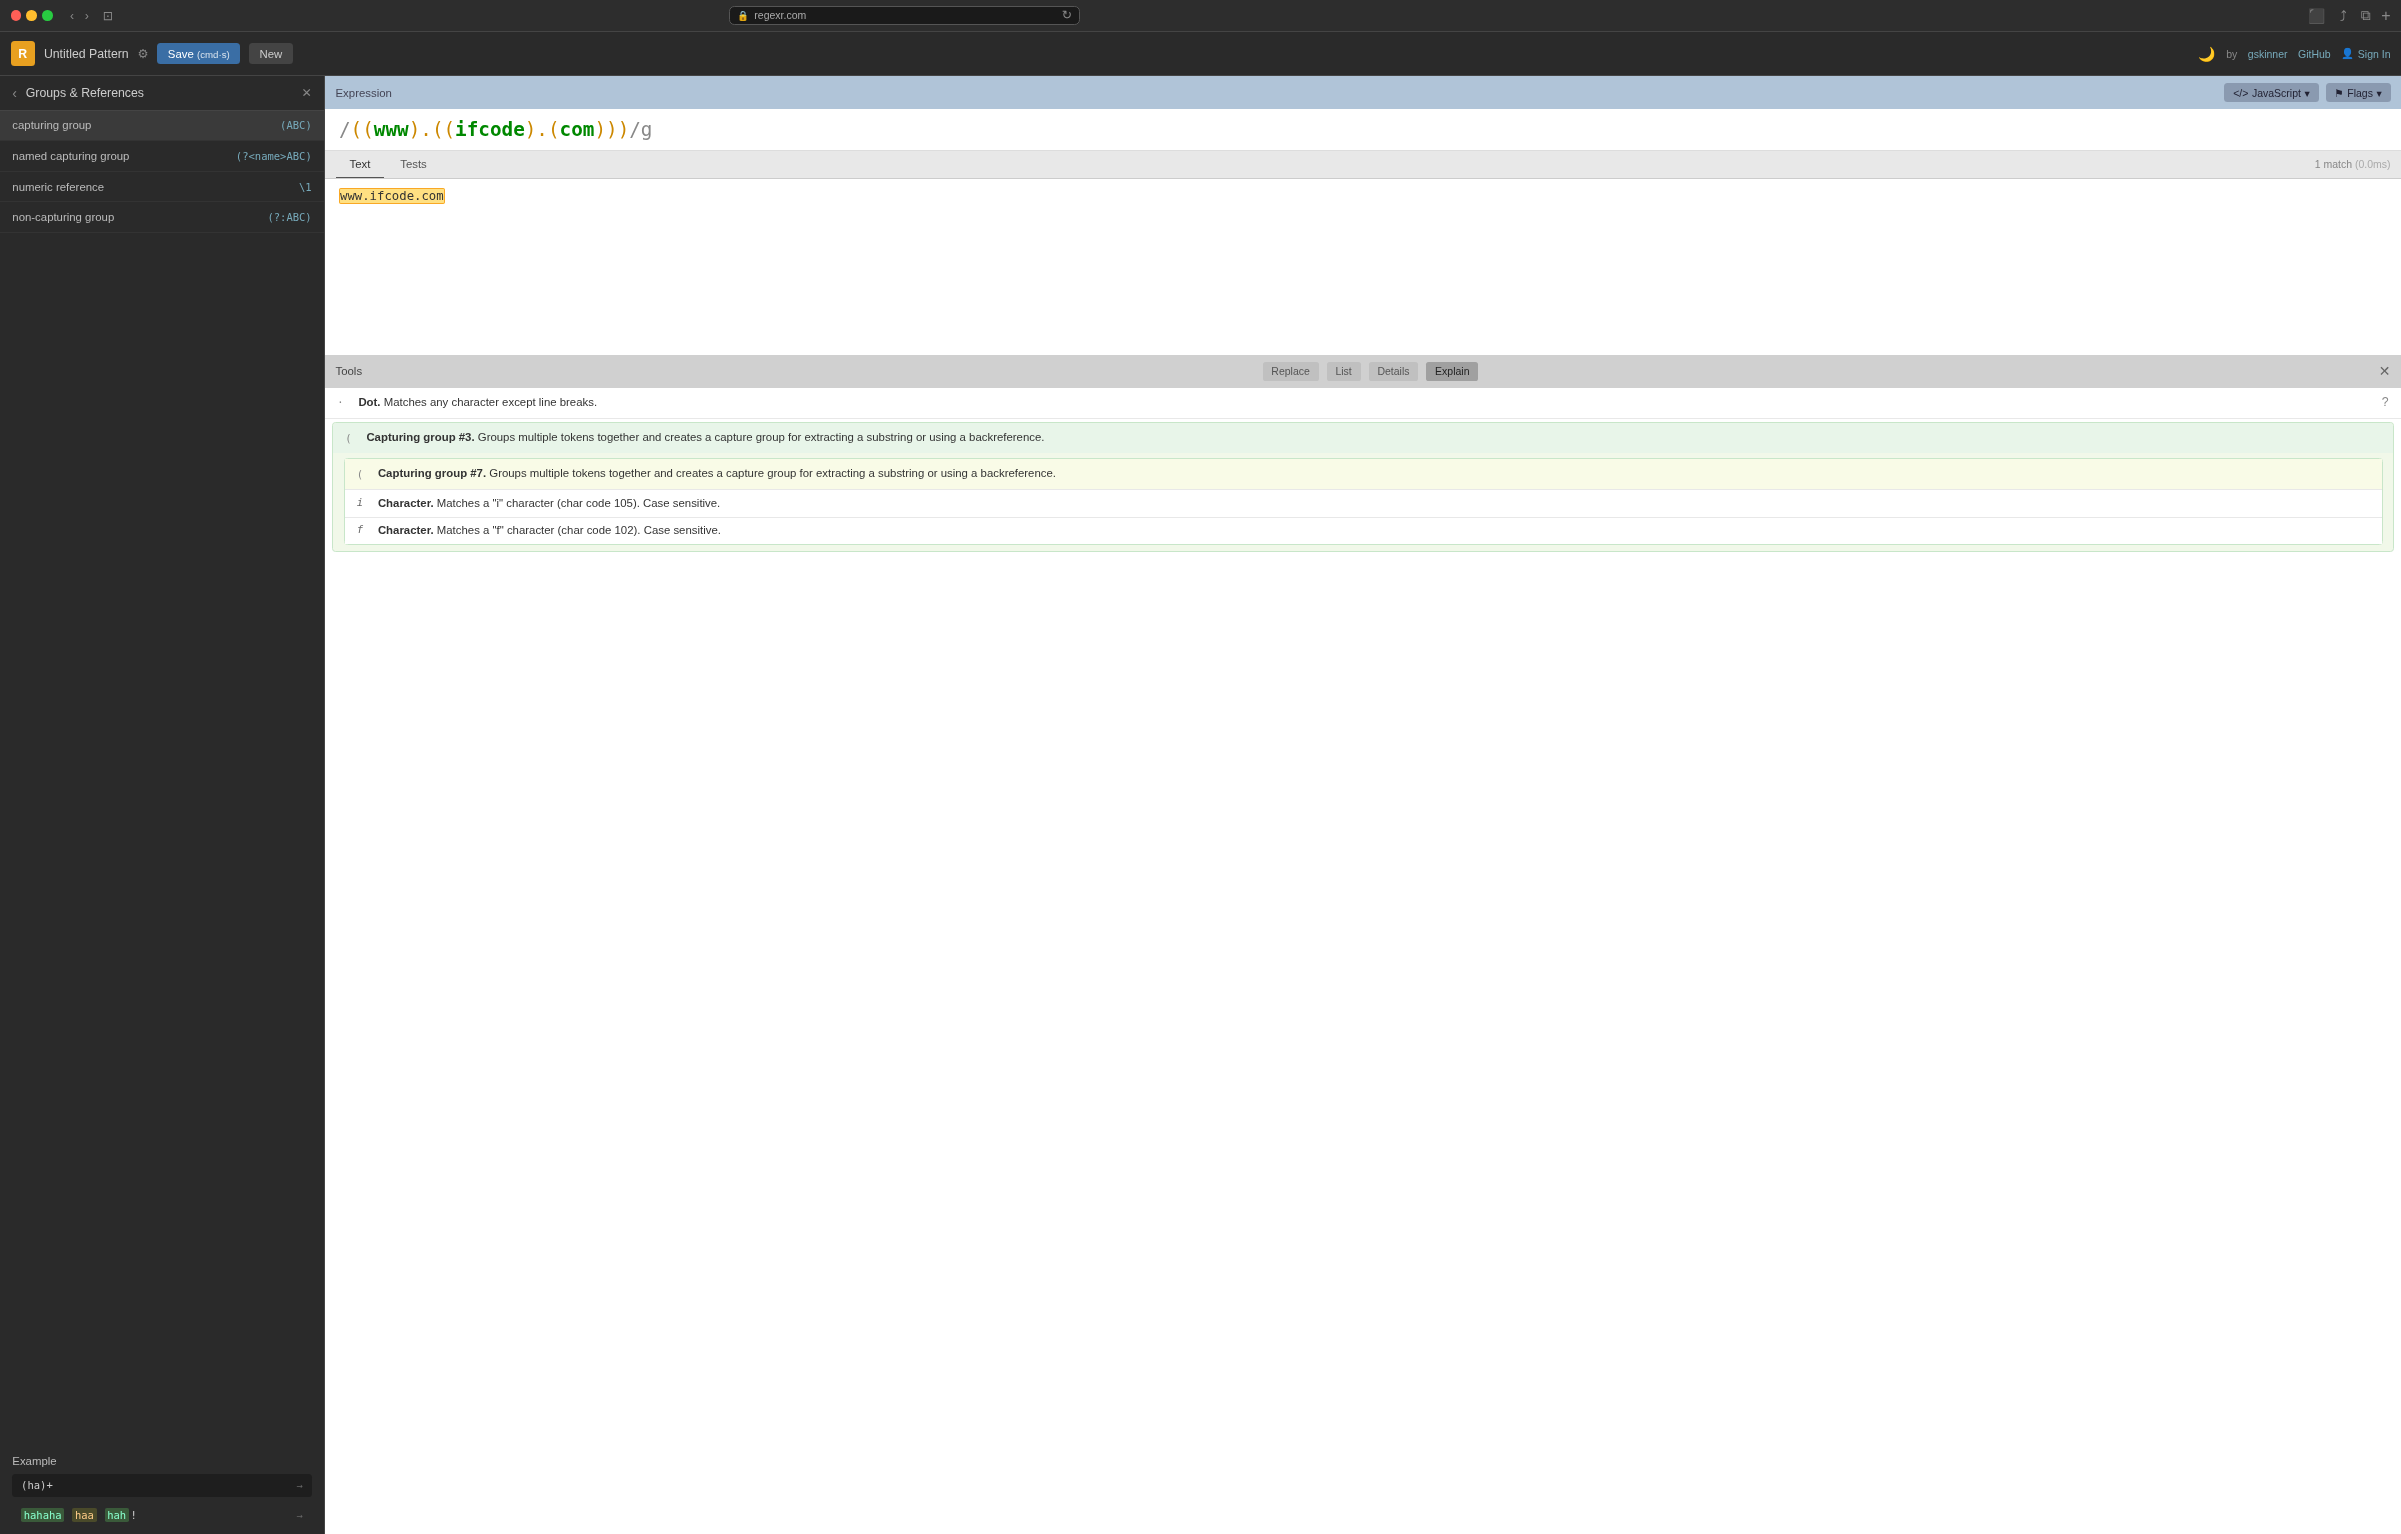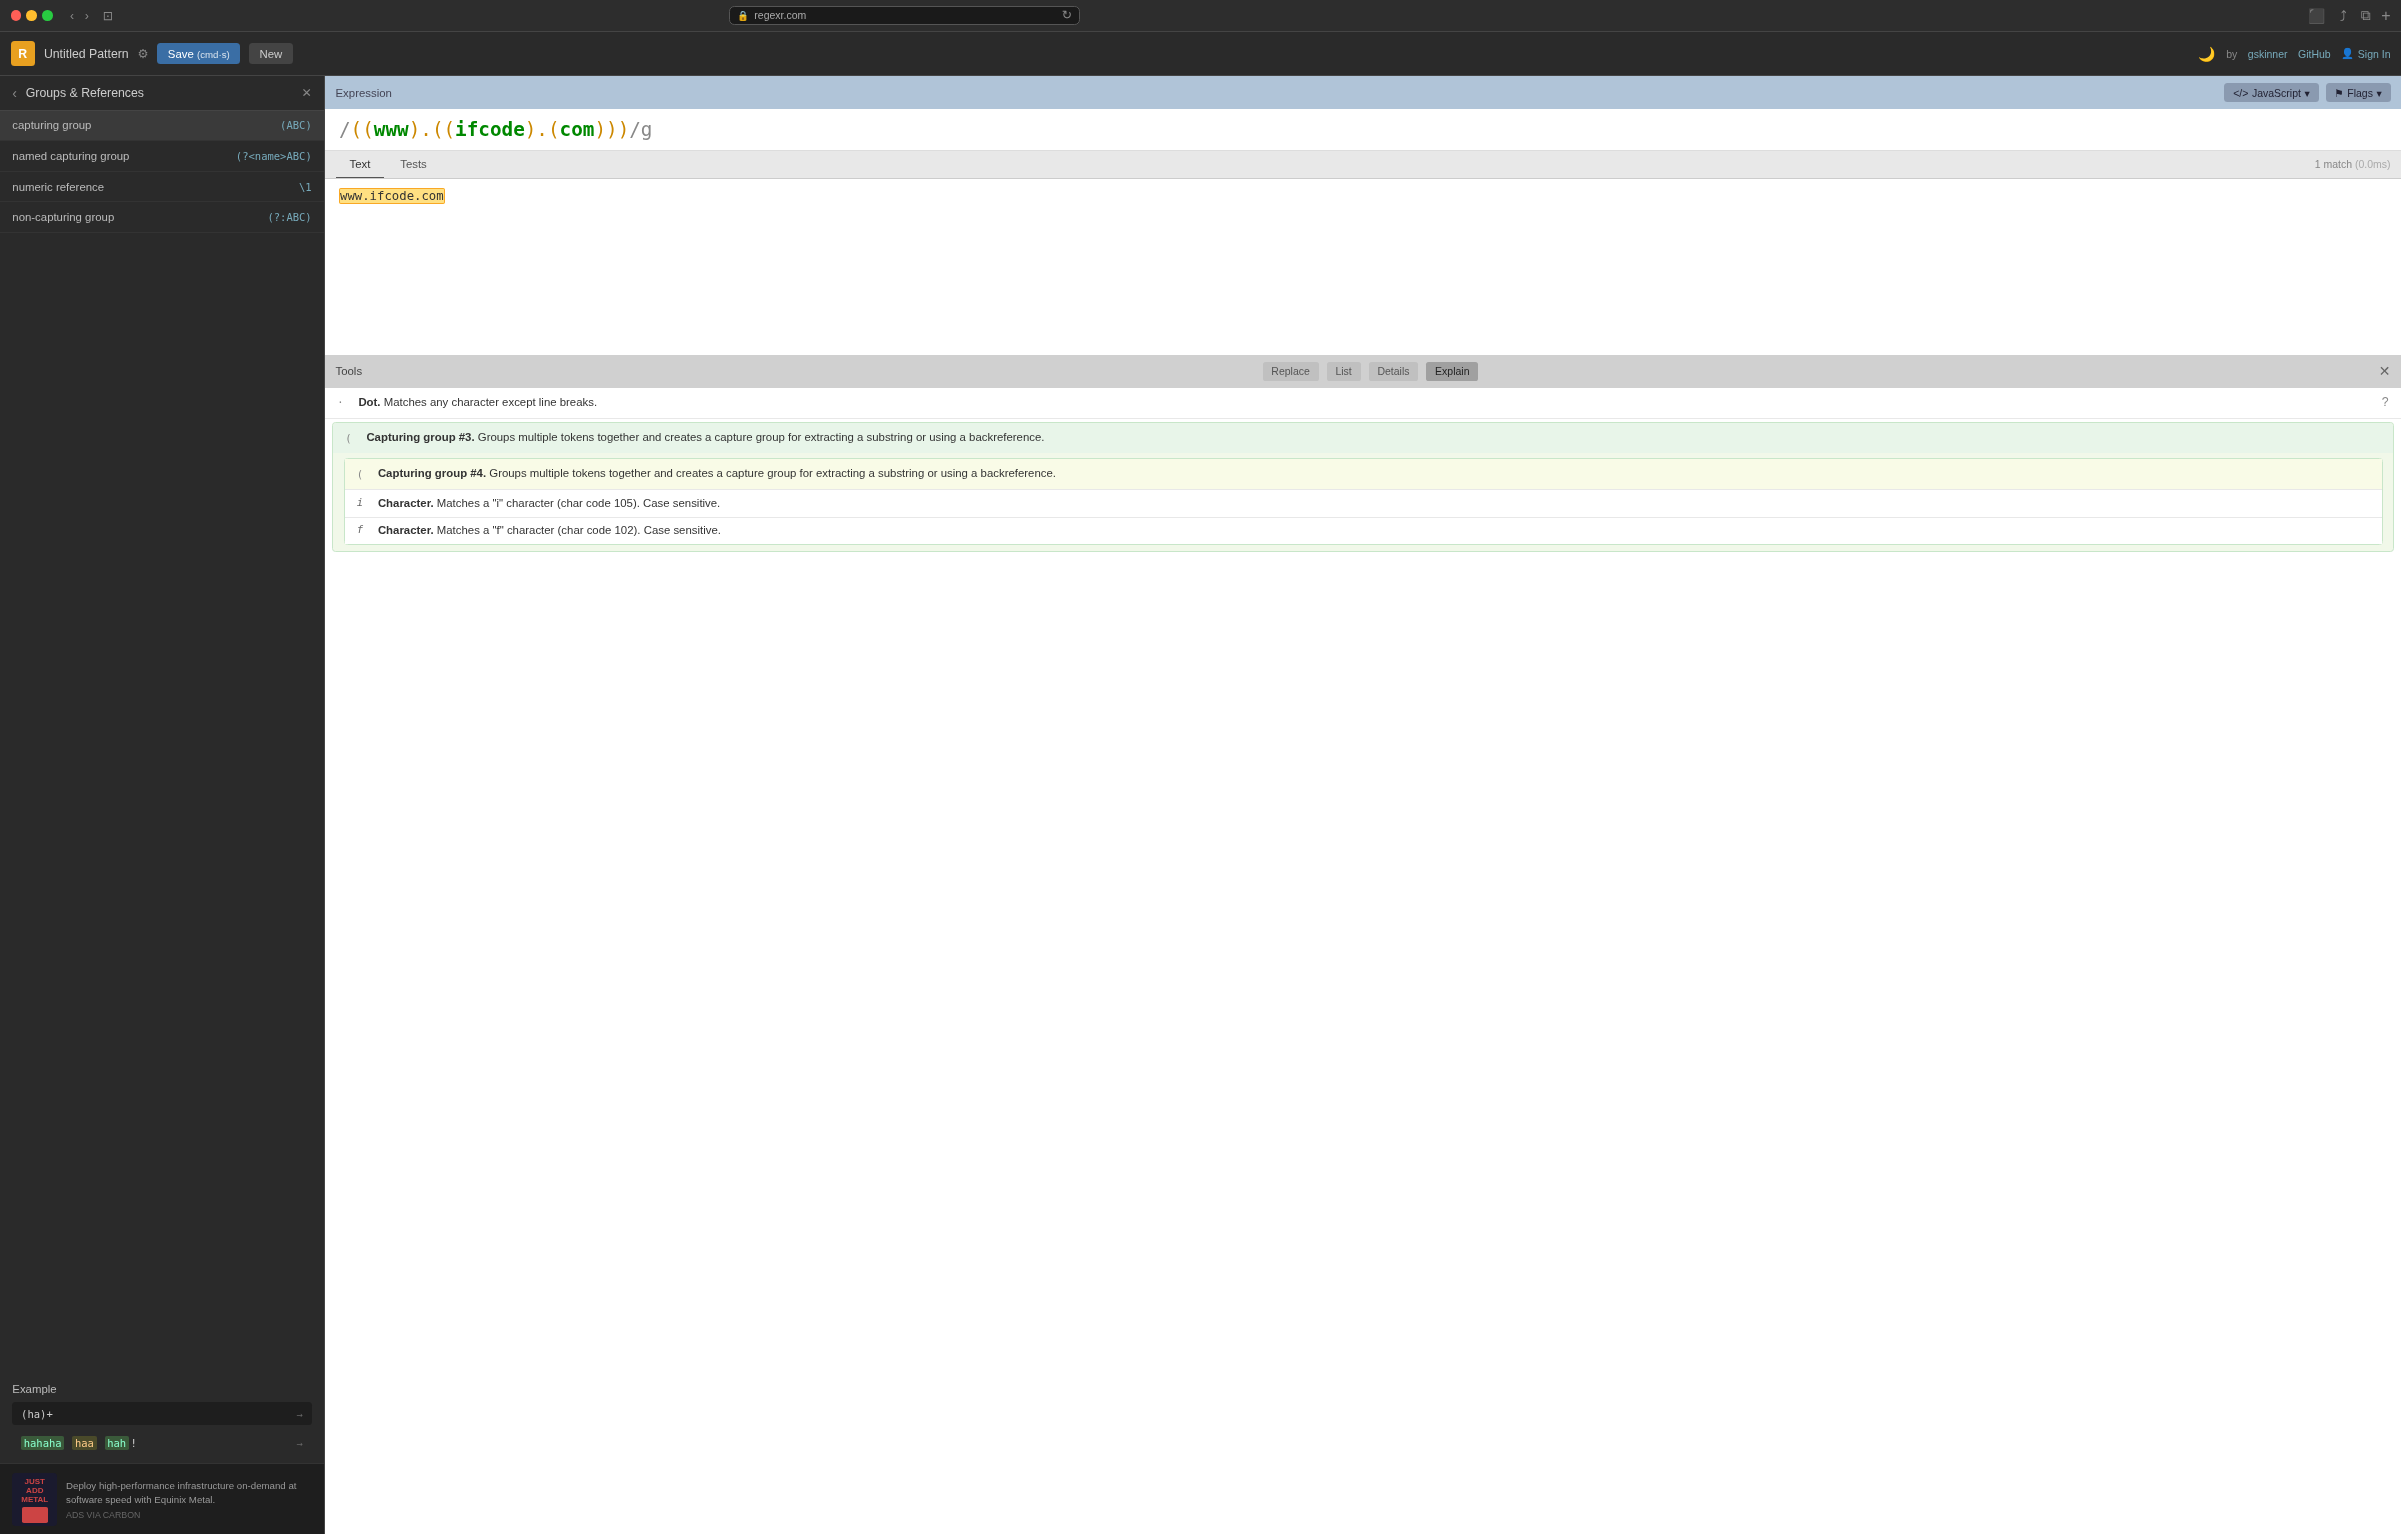--- a/index.html
+++ b/index.html
@@ -361,32 +361,20 @@
       <div class="example-matches">
         <div>
           <span class="match-highlight">hahaha</span>
           <span class="match-highlight-2">haa</span>
           <span class="match-highlight">hah</span>!
         </div>
         <span class="arrow-icon">→</span>
       </div>
     </div>
 
-    <div class="sidebar-ad">
-      <div class="ad-image">
-        <div style="background:#1a1a2e; width:100%; height:100%; display:flex; flex-direction:column; align-items:center; justify-content:center; padding:3.5px;">
-          <div style="font-size:8px; color:#cc4444; font-weight:bold; text-align:center;">JUST<br>ADD<br>METAL</div>
-          <div style="width:26px; height:17.6px; background:#cc4444; margin-top:3.5px; border-radius:1.8px;"></div>
-        </div>
-      </div>
-      <div>
-        <div class="ad-text">Deploy high-performance infrastructure on-demand at software speed with Equinix Metal.</div>
-        <div class="ad-label">ADS VIA CARBON</div>
-      </div>
-    </div>
   </div>
 
   <div class="content-area">
 
     <div class="expression-bar">
       <span class="expression-label">Expression</span>
       <div class="expression-controls">
         <button class="lang-btn">
           <span>&lt;/&gt;</span>
           <span>JavaScript</span>
@@ -447,21 +435,21 @@
           <span class="explain-text">
             <strong>Capturing group #3.</strong>
             <span> Groups multiple tokens together and creates a capture group for extracting a substring or using a backreference.</span>
           </span>
         </div>
 
         <div class="explain-group-inner">
           <div class="explain-group-inner-header">
             <span class="explain-icon">(</span>
             <span class="explain-text">
-              <strong>Capturing group #4.</strong>
+              <strong>Capturing group #7.</strong>
               <span> Groups multiple tokens together and creates a capture group for extracting a substring or using a backreference.</span>
             </span>
           </div>
 
           <div class="explain-char-item">
             <span class="char-icon"><em>i</em></span>
             <span class="explain-text">
               <strong>Character.</strong>
               <span> Matches a "i" character (char code 105). Case sensitive.</span>
             </span>

